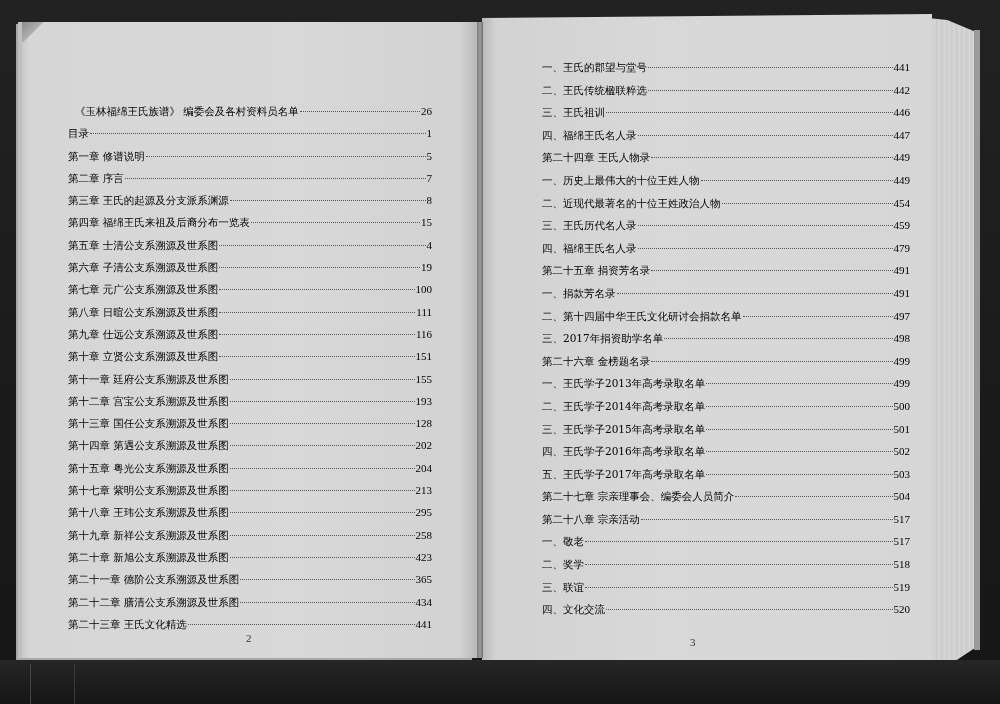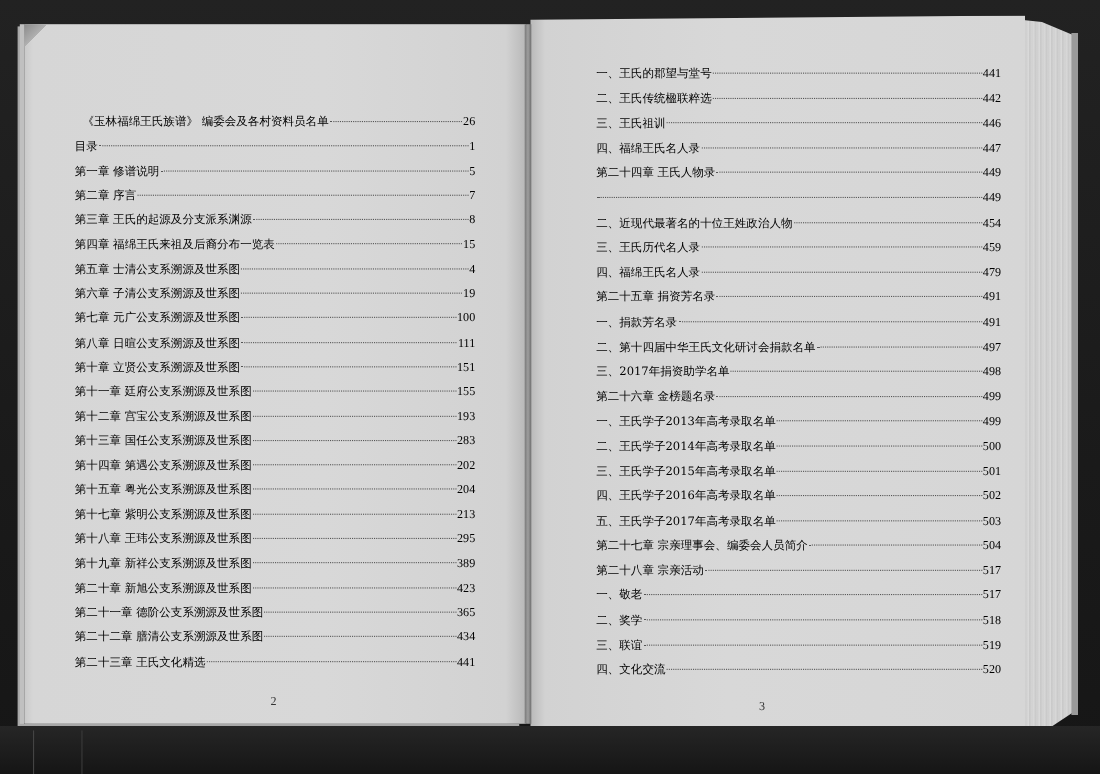--- a/index.html
+++ b/index.html
@@ -131,38 +131,43 @@
       <span class="title">第七章 元广公支系溯源及世系图</span>
       <span class="leader"></span>
       <span class="pg">100</span>
     </li>
     <li>
       <span class="title">第八章 日暄公支系溯源及世系图</span>
       <span class="leader"></span>
       <span class="pg">111</span>
     </li>
     <li>
+      <span class="title">第九章 仕远公支系溯源及世系图</span>
+      <span class="leader"></span>
+      <span class="pg">116</span>
+    </li>
+    <li>
       <span class="title">第十章 立贤公支系溯源及世系图</span>
       <span class="leader"></span>
       <span class="pg">151</span>
     </li>
     <li>
       <span class="title">第十一章 廷府公支系溯源及世系图</span>
       <span class="leader"></span>
       <span class="pg">155</span>
     </li>
     <li>
       <span class="title">第十二章 宫宝公支系溯源及世系图</span>
       <span class="leader"></span>
       <span class="pg">193</span>
     </li>
     <li>
       <span class="title">第十三章 国任公支系溯源及世系图</span>
       <span class="leader"></span>
-      <span class="pg">283</span>
+      <span class="pg">128</span>
     </li>
     <li>
       <span class="title">第十四章 第遇公支系溯源及世系图</span>
       <span class="leader"></span>
       <span class="pg">202</span>
     </li>
     <li>
       <span class="title">第十五章 粤光公支系溯源及世系图</span>
       <span class="leader"></span>
       <span class="pg">204</span>
@@ -173,21 +178,21 @@
       <span class="pg">213</span>
     </li>
     <li>
       <span class="title">第十八章 王玮公支系溯源及世系图</span>
       <span class="leader"></span>
       <span class="pg">295</span>
     </li>
     <li>
       <span class="title">第十九章 新祥公支系溯源及世系图</span>
       <span class="leader"></span>
-      <span class="pg">389</span>
+      <span class="pg">258</span>
     </li>
     <li>
       <span class="title">第二十章 新旭公支系溯源及世系图</span>
       <span class="leader"></span>
       <span class="pg">423</span>
     </li>
     <li>
       <span class="title">第二十一章 德阶公支系溯源及世系图</span>
       <span class="leader"></span>
       <span class="pg">365</span>
@@ -223,20 +228,21 @@
       <span class="title">四、福绵王氏名人录</span>
       <span class="leader"></span>
       <span class="pg">447</span>
     </li>
     <li>
       <span class="title">第二十四章 王氏人物录</span>
       <span class="leader"></span>
       <span class="pg">449</span>
     </li>
     <li>
+      <span class="title">一、历史上最伟大的十位王姓人物</span>
       <span class="leader"></span>
       <span class="pg">449</span>
     </li>
     <li>
       <span class="title">二、近现代最著名的十位王姓政治人物</span>
       <span class="leader"></span>
       <span class="pg">454</span>
     </li>
     <li>
       <span class="title">三、王氏历代名人录</span>

